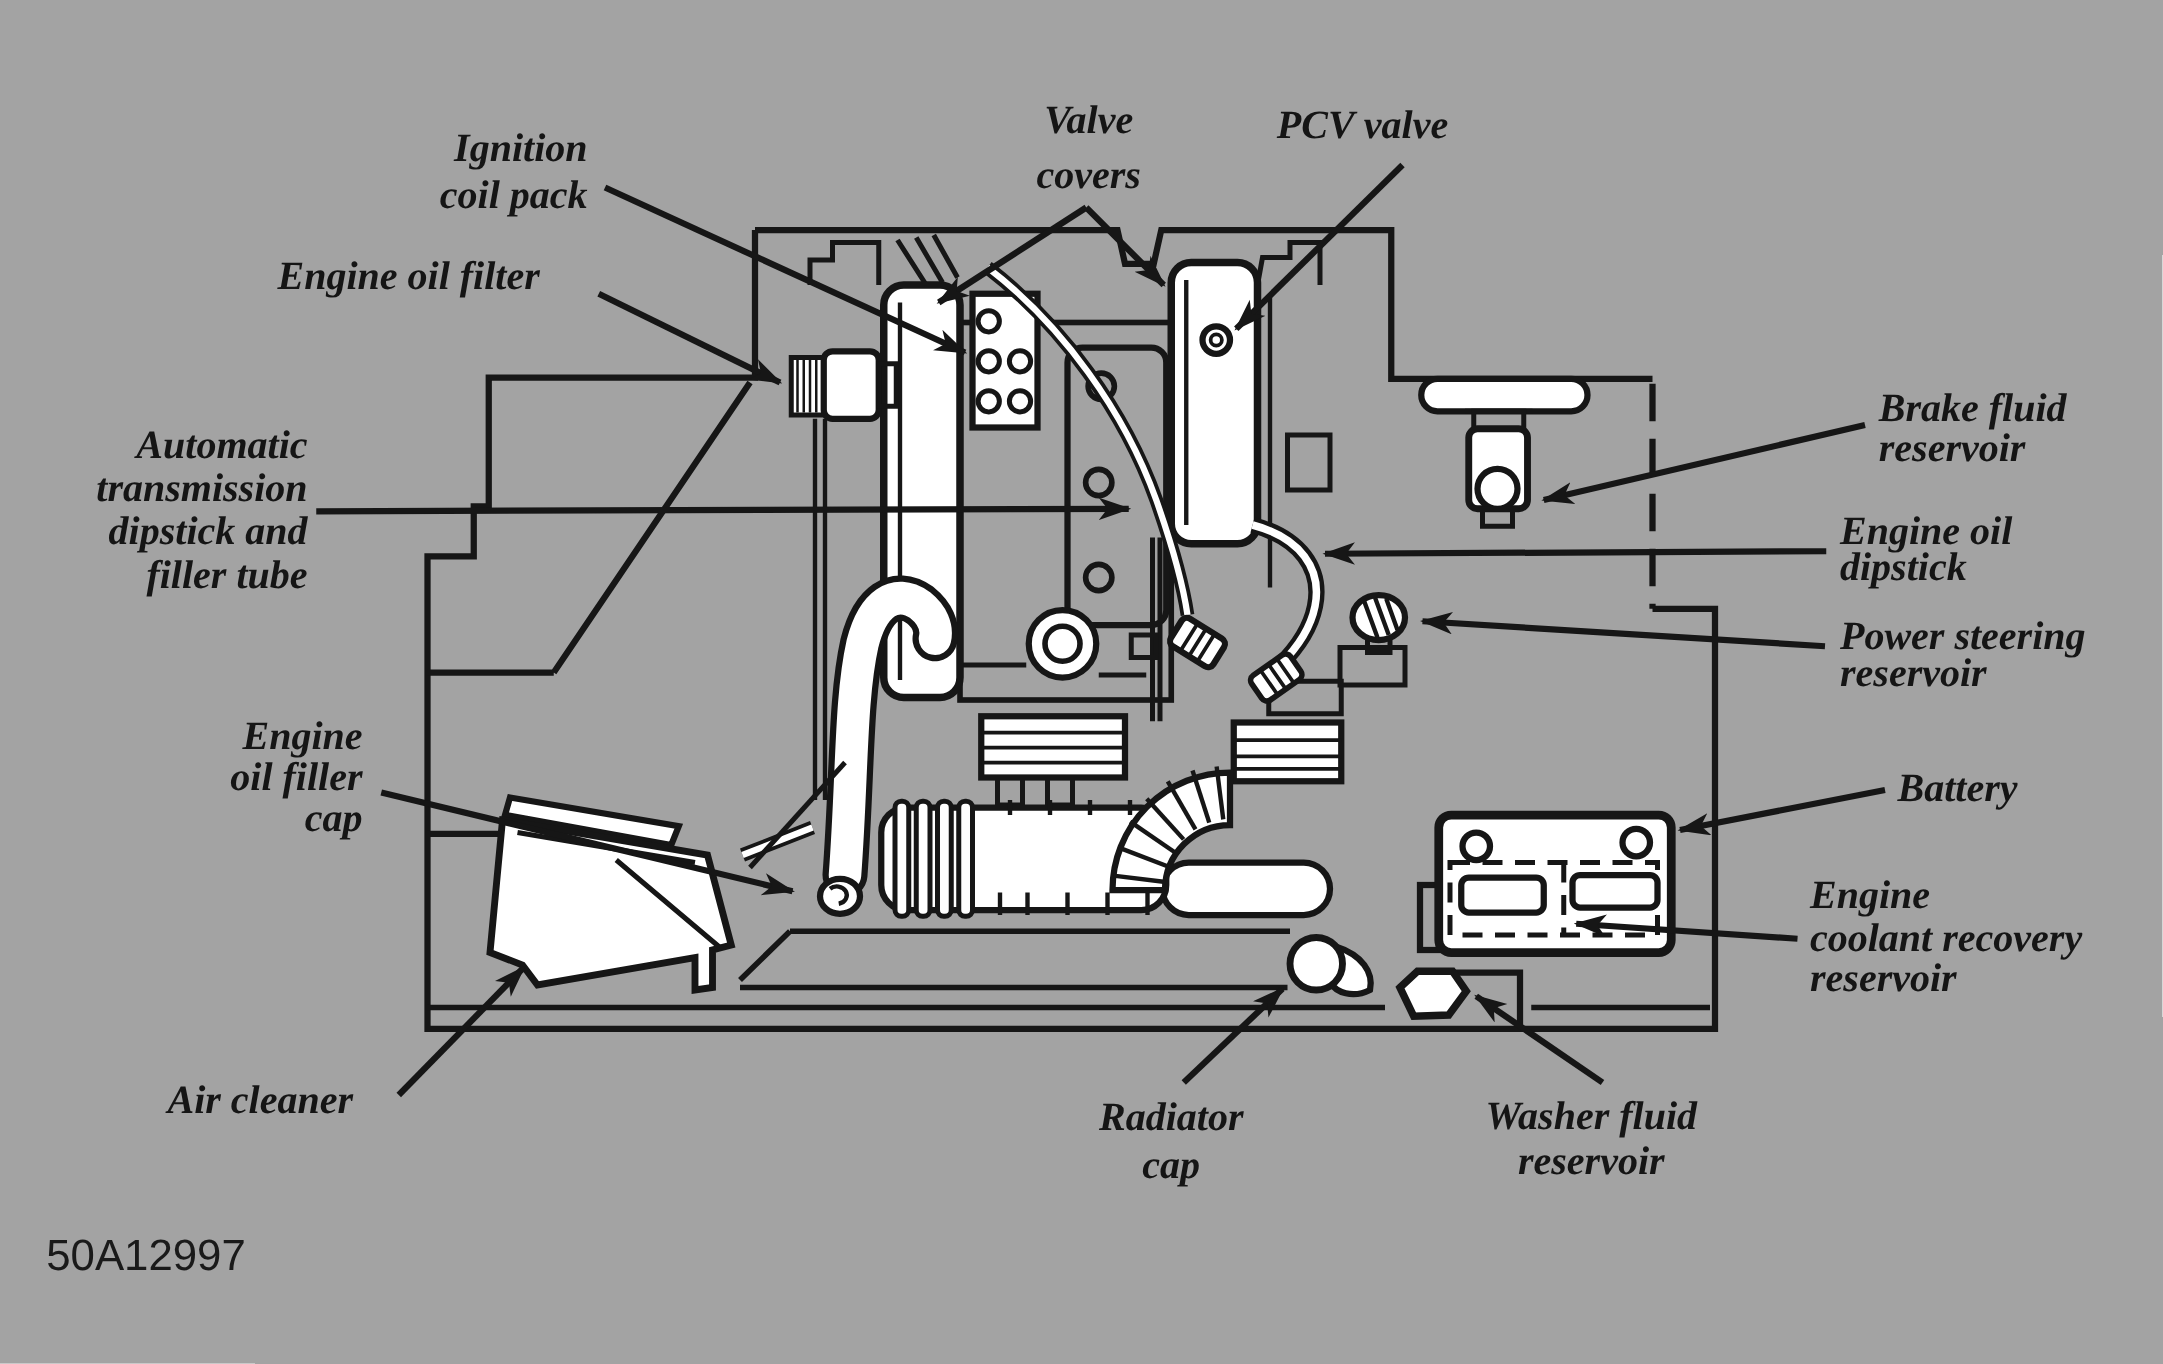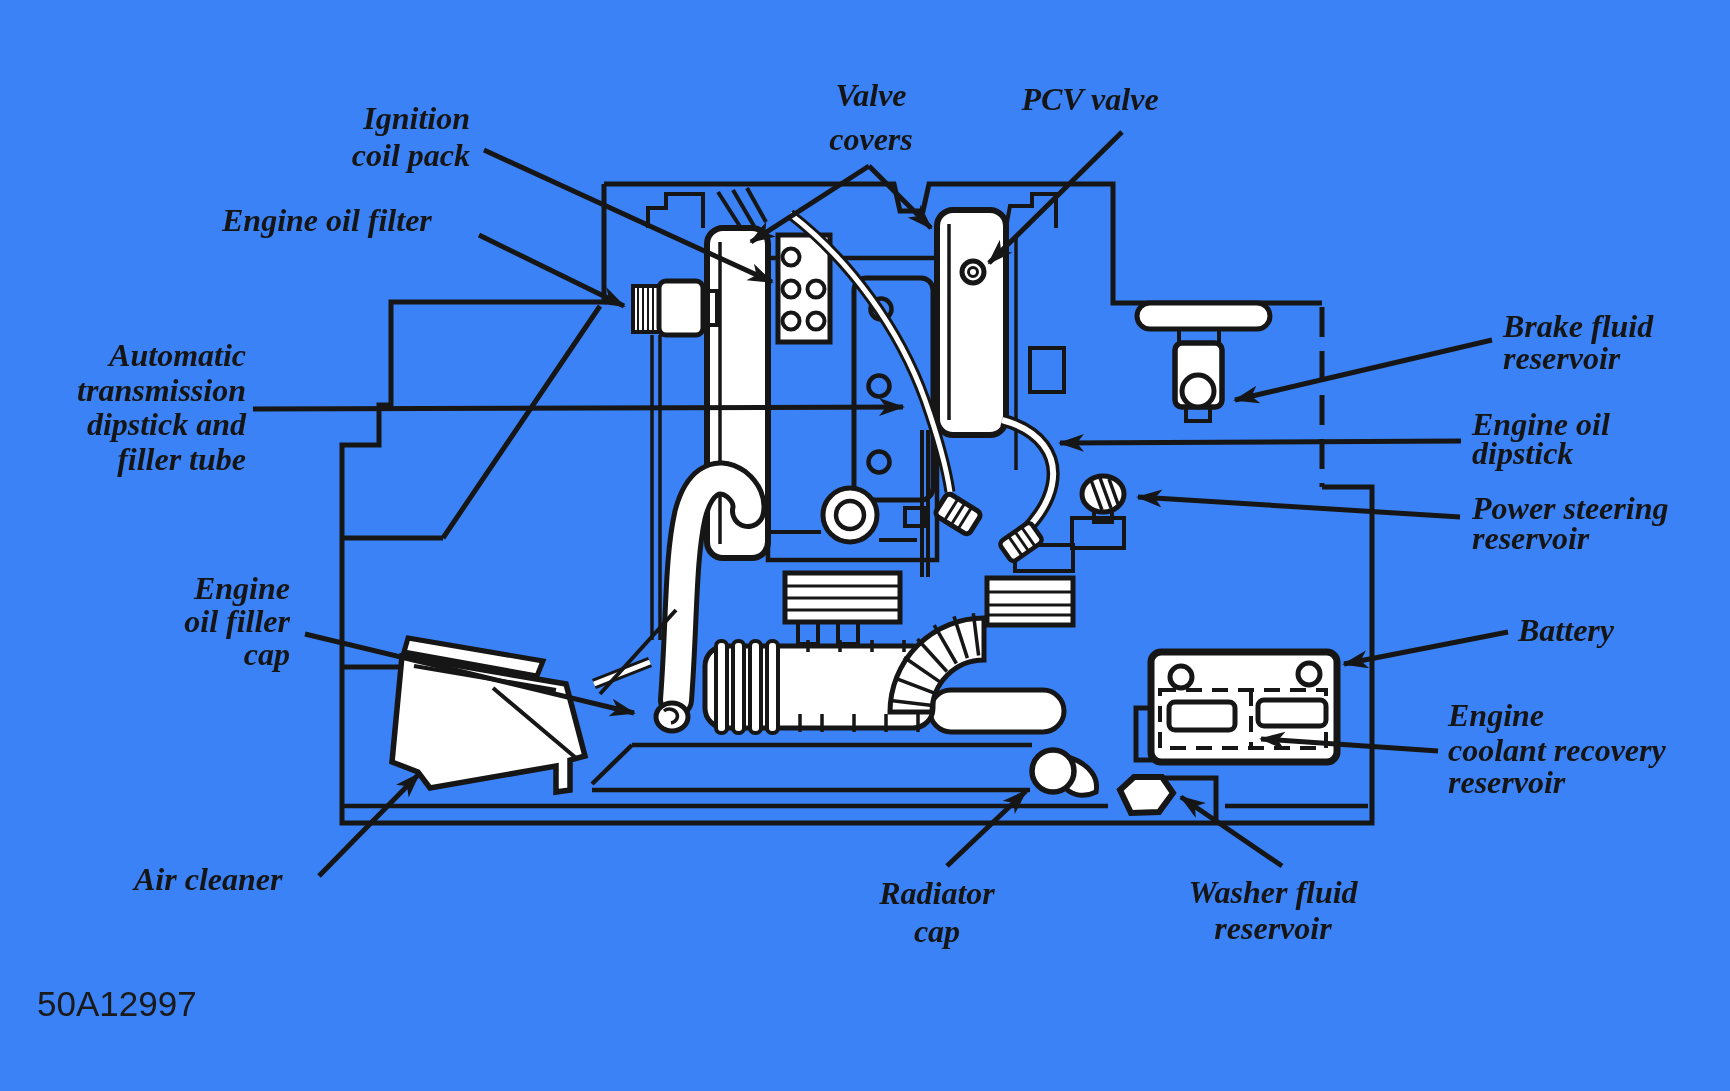--- a/index.html
+++ b/index.html
@@ -1,16 +1,16 @@
 <!DOCTYPE html>
 <html><head>
 <meta charset="utf-8">
 <style>
   html,body{margin:0;padding:0;background:#ffffff;}
-  .page{position:relative;width:1730px;height:1091px;background:#3b82f6;overflow:hidden;
+  .page{position:relative;width:1730px;height:1091px;background:#a3a3a3;overflow:hidden;
         font-family:"Liberation Serif","DejaVu Serif",serif;}
   svg{position:absolute;left:0;top:0;}
   .lbl{font-family:"Liberation Serif","DejaVu Serif",serif;
        font-style:italic;font-weight:bold;font-size:32px;fill:#151515;}
   .fignum{font-family:"Liberation Sans","DejaVu Sans",sans-serif;
           font-style:normal;font-weight:normal;font-size:35px;fill:#1a1a1a;}
   .ink{stroke:#161616;fill:none;}
   .inkfill{stroke:#161616;fill:#ffffff;}
   .white{stroke:#ffffff;fill:none;}
 </style>

